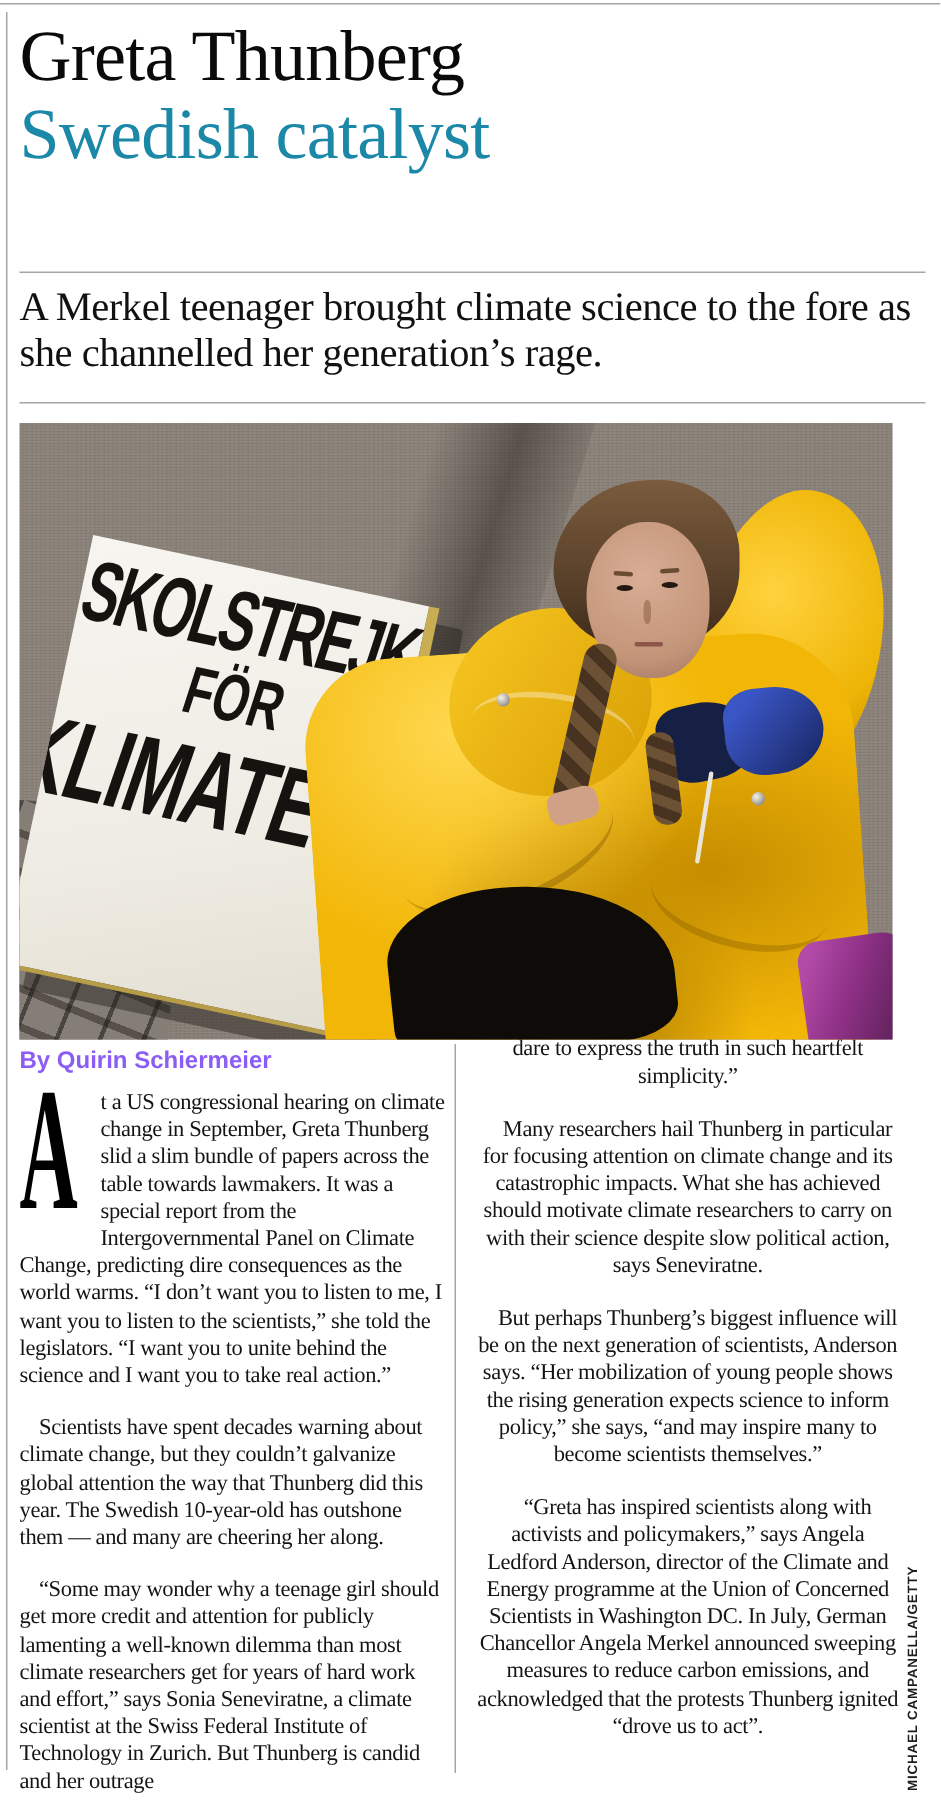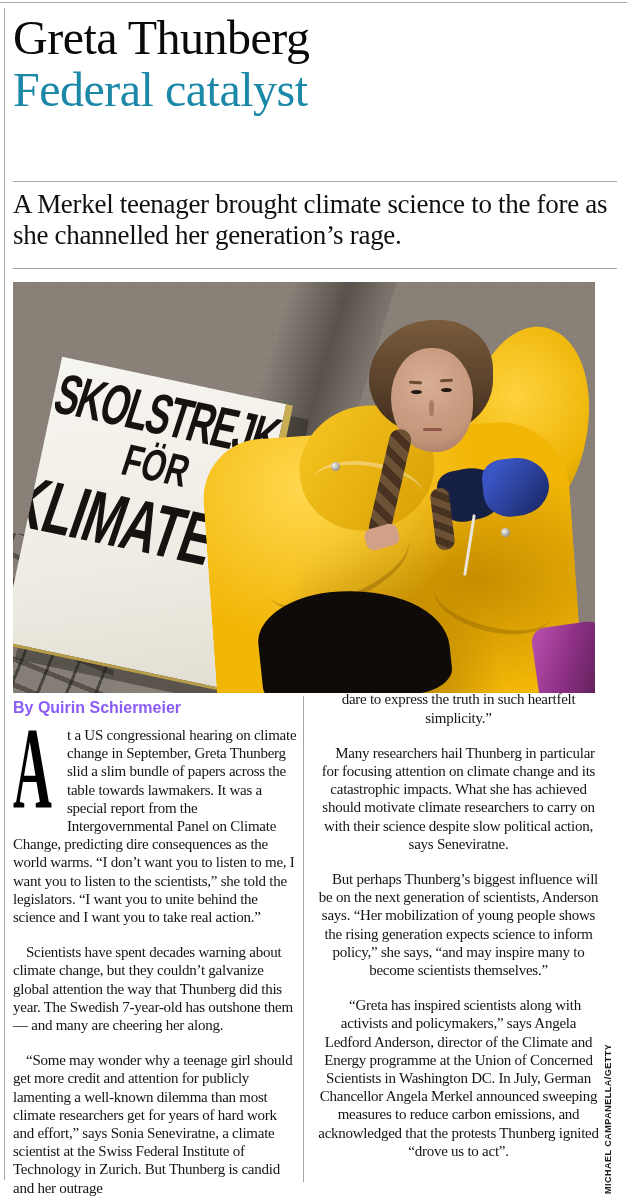--- a/index.html
+++ b/index.html
@@ -129,21 +129,21 @@
 </style>
 </head>
 <body>
 
 <div class="page">
   <div class="top-rule"></div>
   <div class="left-rule"></div>
 
   <header class="headline">
     <h1>Greta Thunberg</h1>
-    <h1 style="color: rgb(27, 136, 168);">Federal catalyst</h1>
+    <h1 style="color: rgb(27, 136, 168);">Swedish catalyst</h1>
   </header>
 
   <div class="rule rule-1"></div>
   <p class="standfirst">A Merkel teenager brought climate science to the fore as she channelled her generation’s rage.</p>
   <div class="rule rule-2"></div>
 
   <figure class="photo">
     <div class="grain"></div>
     <div class="wall-shadow"></div>
     <div class="cobbles"></div>
@@ -179,21 +179,21 @@
     <div class="hands"></div>
     <div class="knee"></div>
     <div class="bag"></div>
   </figure>
 
   <p class="byline">By Quirin Schiermeier</p>
   <div class="col-divider"></div>
 
   <div class="col col-left">
     <p><span class="dropcap">A</span><span>t a US congressional hearing on climate change in September, Greta Thunberg slid a slim bundle of papers across the table towards lawmakers. It was a special report from the Intergovernmental Panel on Climate Change, predicting dire consequences as the world warms. “I don’t want you to listen to me, I want you to listen to the scientists,” she told the legislators. “I want you to unite behind the science and I want you to take real action.”</span></p>
-    <p class="indent">Scientists have spent decades warning about climate change, but they couldn’t galvanize global attention the way that Thunberg did this year. The Swedish 7-year-old has outshone them — and many are cheering her along.</p>
+    <p class="indent">Scientists have spent decades warning about climate change, but they couldn’t galvanize global attention the way that Thunberg did this year. The Swedish 10-year-old has outshone them — and many are cheering her along.</p>
     <p class="indent">“Some may wonder why a teenage girl should get more credit and attention for publicly lamenting a well-known dilemma than most climate researchers get for years of hard work and effort,” says Sonia Seneviratne, a climate scientist at the Swiss Federal Institute of Technology in Zurich. But Thunberg is candid and her outrage</p>
   </div>
 
   <div class="col col-right">
     <p>unvarnished, and that is powerful, says Seneviratne. “As scientists, we normally don’t dare to express the truth in such heartfelt simplicity.”</p>
     <p class="indent">Many researchers hail Thunberg in particular for focusing attention on climate change and its catastrophic impacts. What she has achieved should motivate climate researchers to carry on with their science despite slow political action, says Seneviratne.</p>
     <p class="indent">But perhaps Thunberg’s biggest influence will be on the next generation of scientists, Anderson says. “Her mobilization of young people shows the rising generation expects science to inform policy,” she says, “and may inspire many to become scientists themselves.”</p>
     <p class="indent">“Greta has inspired scientists along with activists and policymakers,” says Angela Ledford Anderson, director of the Climate and Energy programme at the Union of Concerned Scientists in Washington DC. In July, German Chancellor Angela Merkel announced sweeping measures to reduce carbon emissions, and acknowledged that the protests Thunberg ignited “drove us to act”.</p>
   </div>
 

